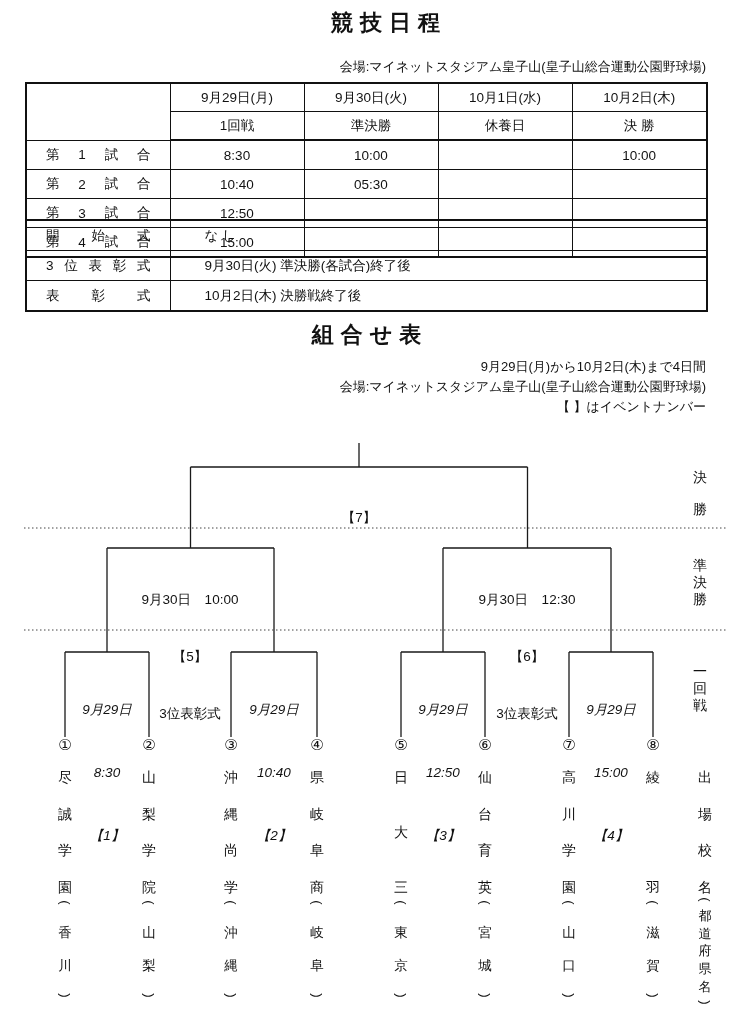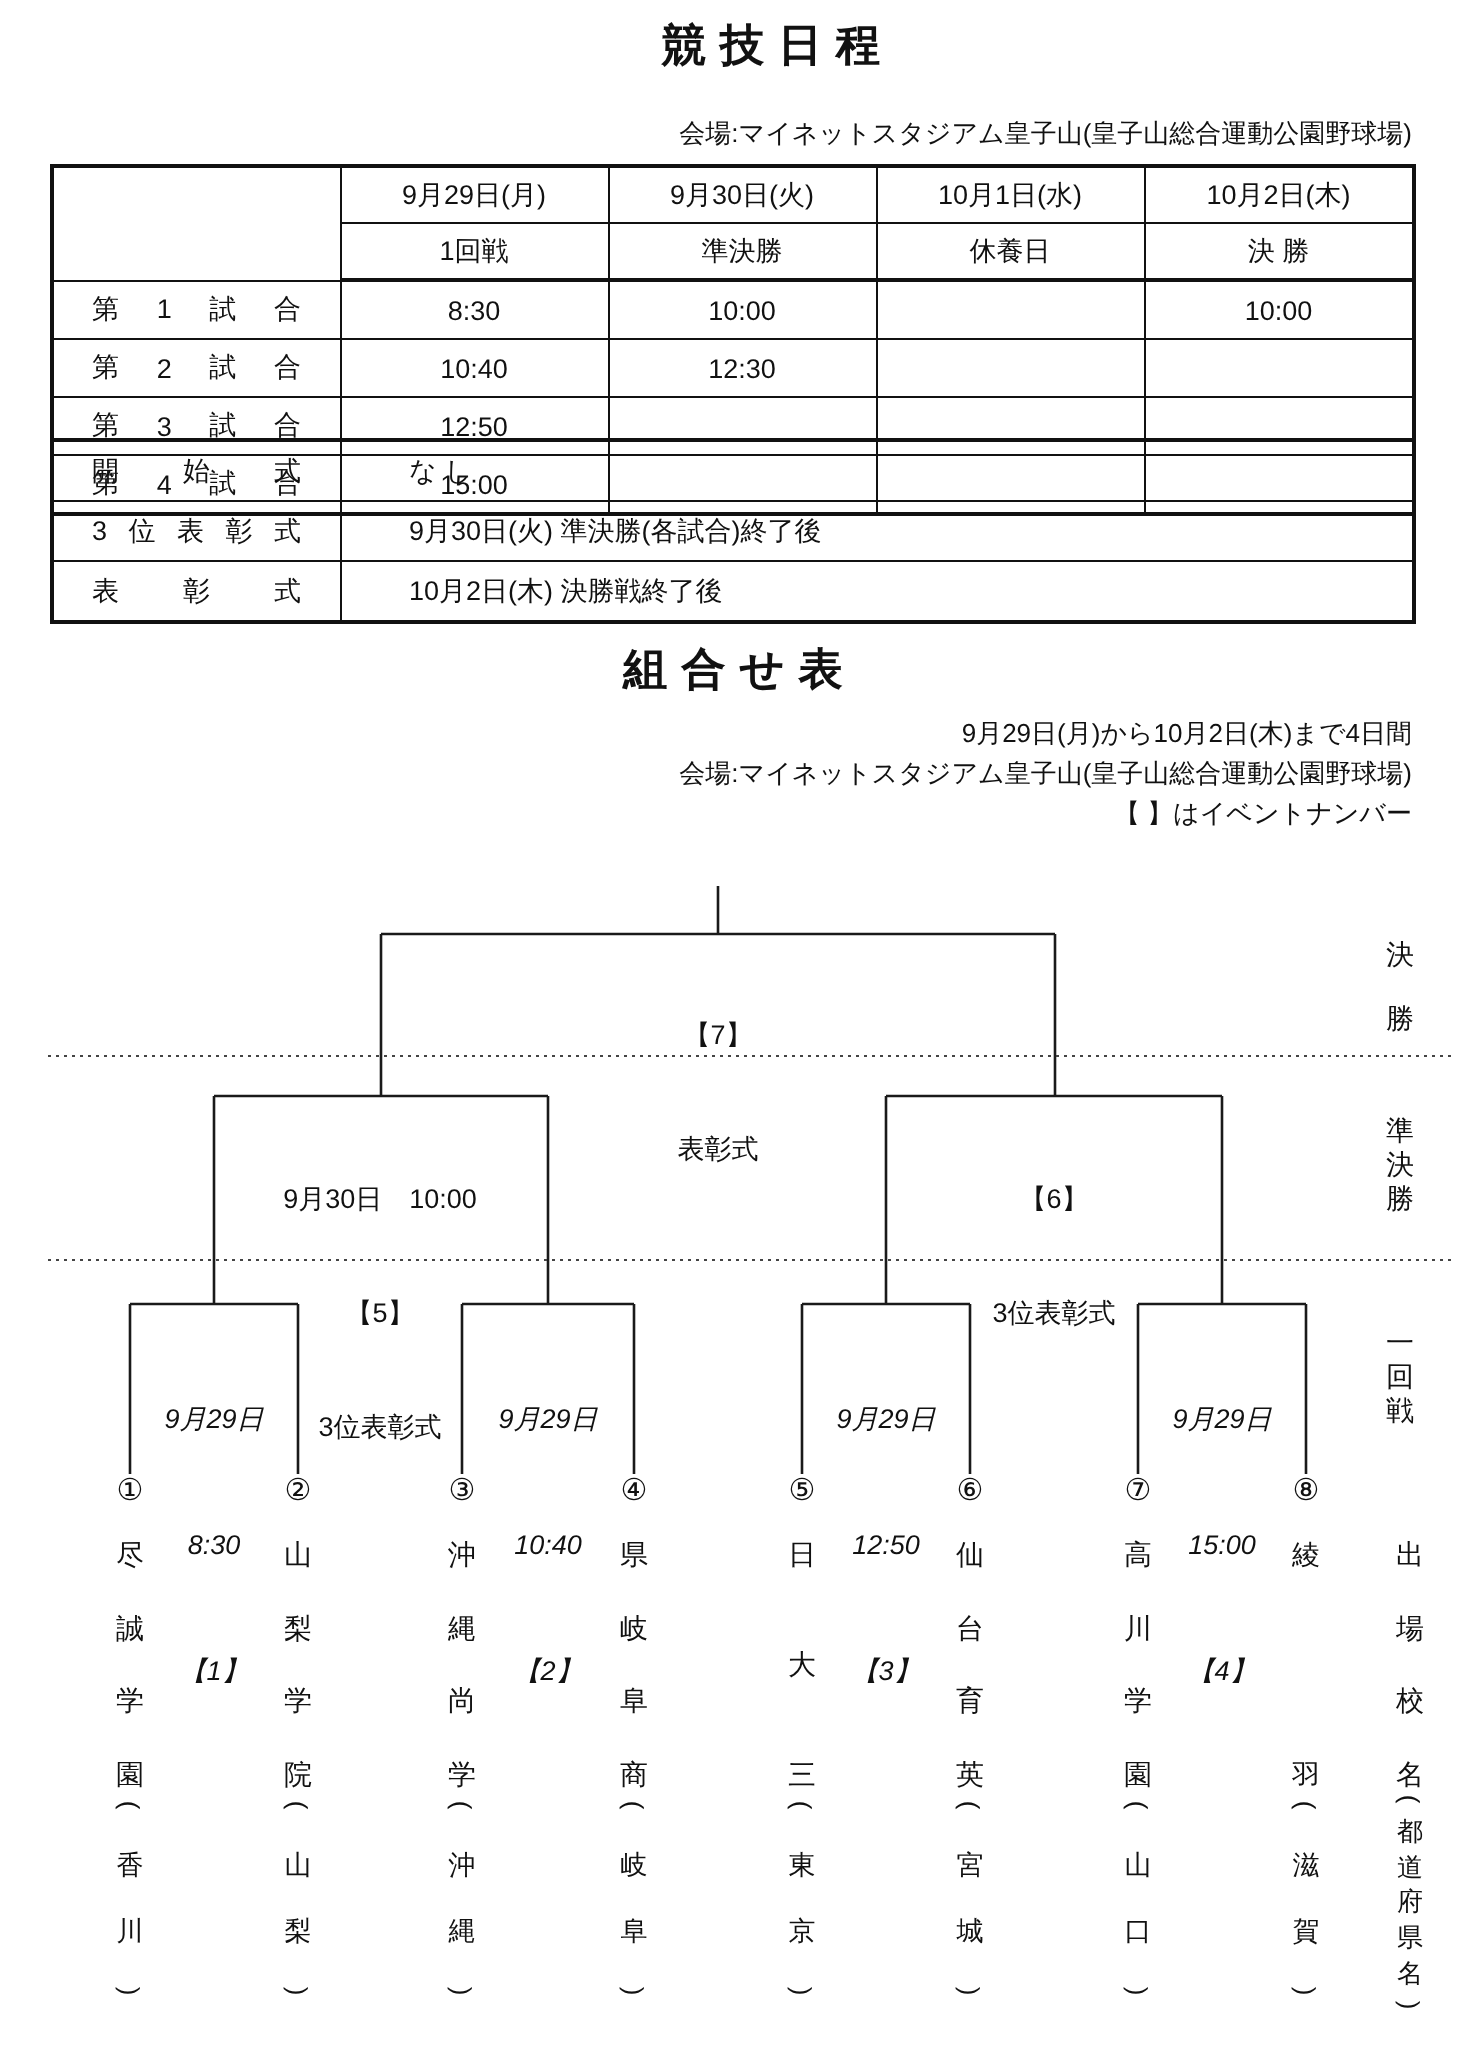--- a/index.html
+++ b/index.html
@@ -93,21 +93,21 @@
       <tr>
         <td>
             <div class="spread">
               <span>第</span>
               <span>2</span>
               <span>試</span>
               <span>合</span>
             </div>
           </td>
         <td>10:40</td>
-        <td>12:30</td>
+        <td>05:30</td>
         <td></td>
         <td></td>
       </tr>
       <tr>
         <td>
             <div class="spread">
               <span>第</span>
               <span>3</span>
               <span>試</span>
               <span>合</span>
@@ -181,29 +181,29 @@
   <div class="note" style="top:378px;">会場:マイネットスタジアム皇子山(皇子山総合運動公園野球場)</div>
   <div class="note" style="top:398px;">【 】はイベントナンバー</div>
 
   <svg class="bracket-svg" width="733" height="330" viewBox="0 0 733 330">
     <path d="M359 13 V37 M190.5 37 H527.5 M190.5 37 V118 M527.5 37 V118 M107 118 H274 M443 118 H611 M107 118 V222 M274 118 V222 M443 118 V222 M611 118 V222 M65 222 H149 M231 222 H317 M401 222 H485 M569 222 H653 M65 222 V307 M149 222 V307 M231 222 V307 M317 222 V307 M401 222 V307 M485 222 V307 M569 222 V307 M653 222 V307" fill="none" stroke="#1a1a1a" stroke-width="1.3"></path>
     <path d="M24 98 H727 M24 200 H727" fill="none" stroke="#444" stroke-width="1" stroke-dasharray="1.5 2.5"></path>
   </svg>
 
   <div class="match-info" style="left:259px;top:470px;width:200px;">
     <div>【7】</div>
-    <div>表彰式</div>
   </div>
 
   <div class="match-info" style="left:90px;top:552px;width:200px;">
     <div>9月30日　10:00</div>
     <div>【5】</div>
     <div>3位表彰式</div>
   </div>
   <div class="match-info" style="left:427px;top:552px;width:200px;">
+    <div>9月30日　12:30</div>
     <div>【6】</div>
     <div>3位表彰式</div>
   </div>
 
   <div class="match-info r1-info" style="left:47px;top:657px;width:120px;">
     <div>9月29日</div>
     <div>8:30</div>
     <div>【1】</div>
   </div>
   <div class="match-info r1-info" style="left:214px;top:657px;width:120px;">

